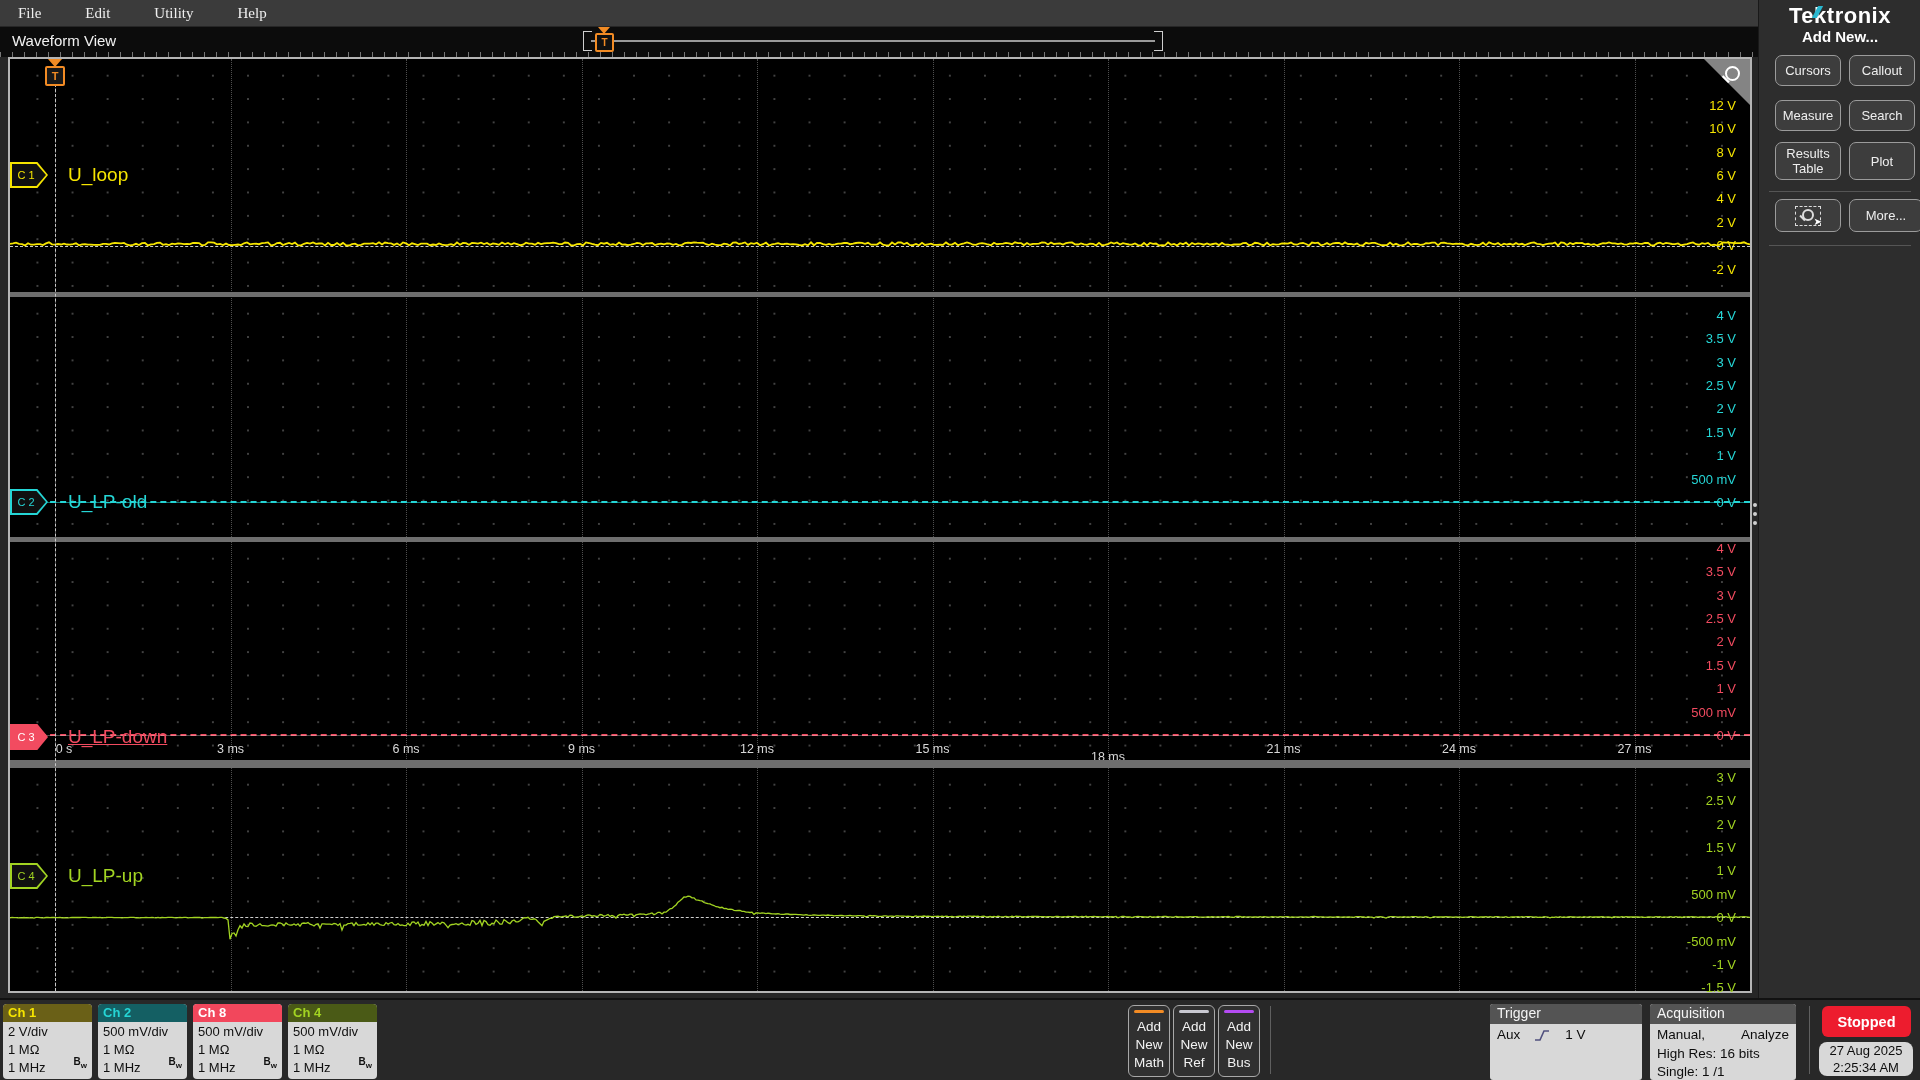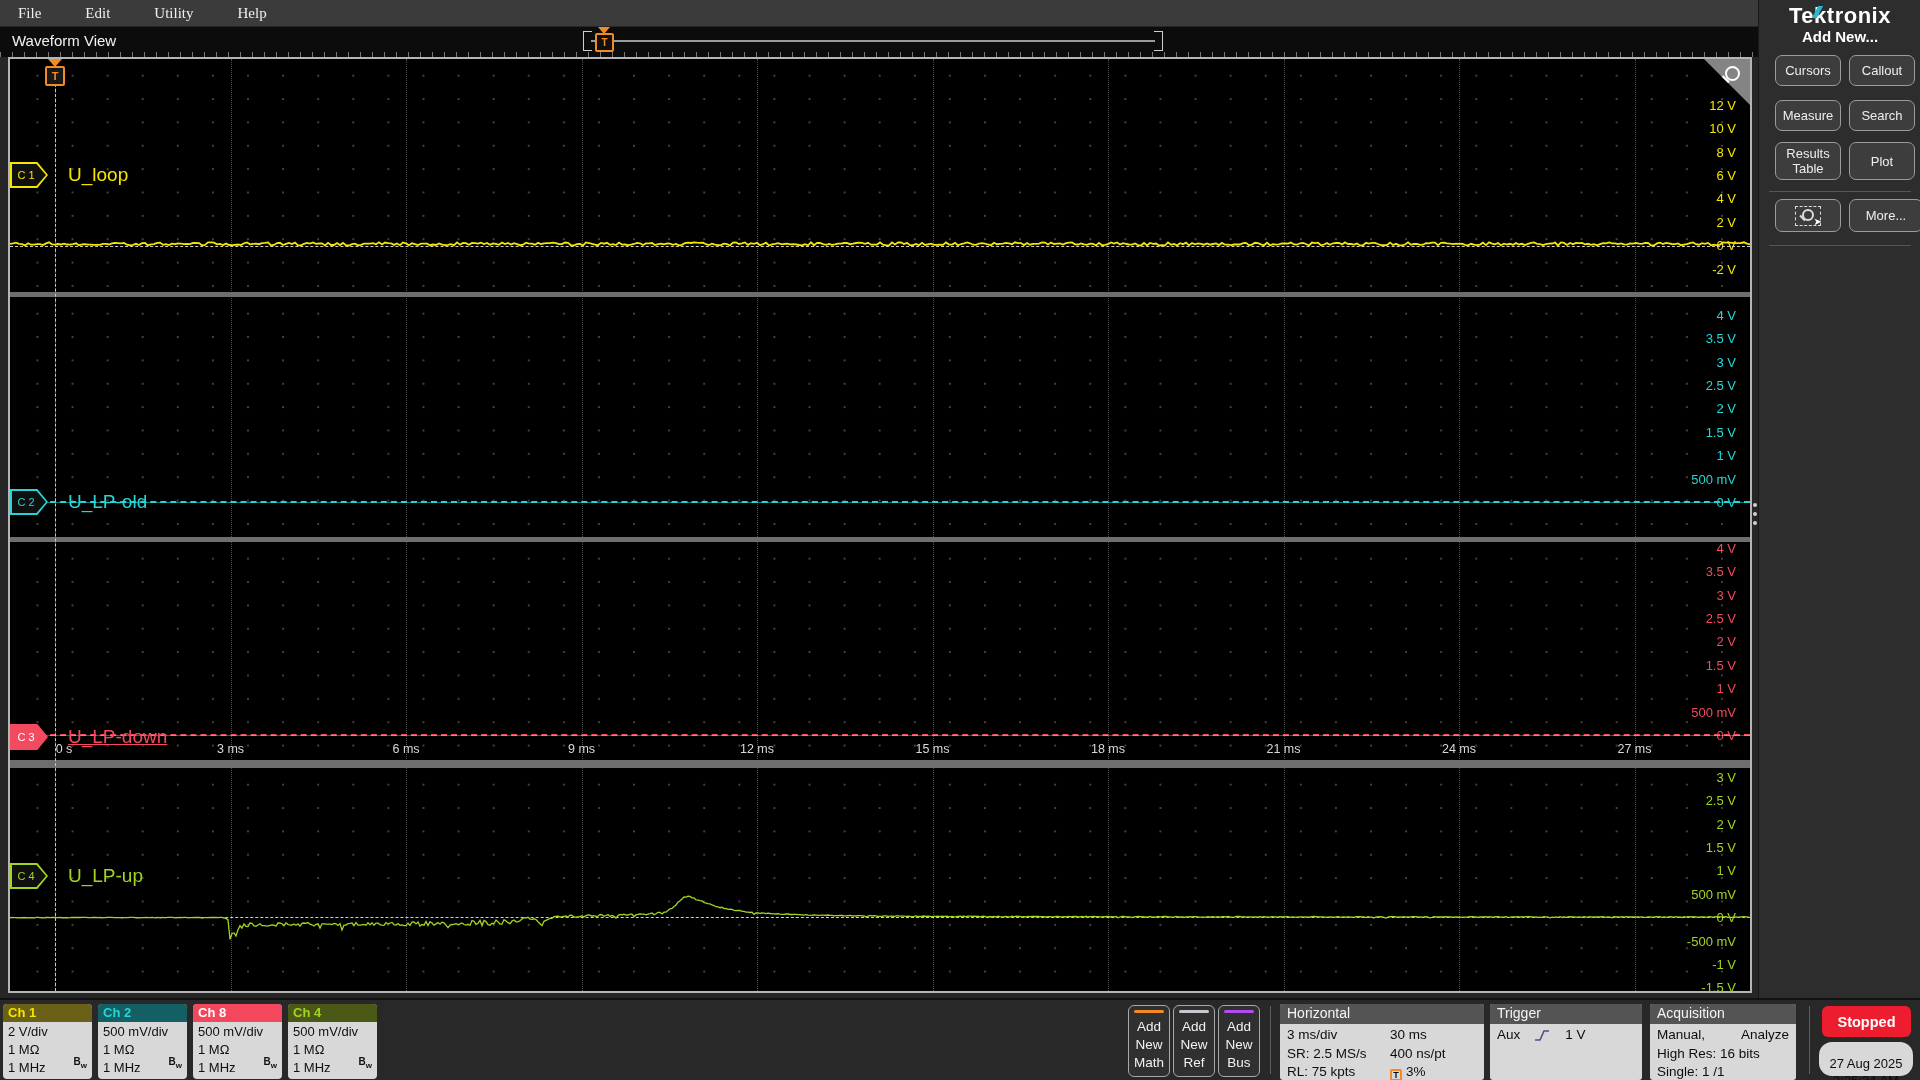--- a/index.html
+++ b/index.html
@@ -87,22 +87,22 @@
   .panel{position:absolute;top:4px;border-radius:3px;overflow:hidden;background:#d8d8d8;}
   .panel .hd{height:20px;background:#545454;color:#f5f5f5;font-size:14px;padding:1px 7px 0;box-sizing:border-box;}
   .panel .bd{padding:2px 7px;font-size:13.5px;color:#0d0d0d;line-height:18.5px;}
   .hrow{display:flex;}
   .hrow .c1{width:103px;}
   .t-ico{display:inline-flex;width:12px;height:12px;border:2px solid #f28b24;border-radius:2px;
          align-items:center;justify-content:center;font-size:9px;font-weight:bold;color:#0d0d0d;
          vertical-align:-2px;margin-right:4px;box-sizing:border-box;}
   .stopped{position:absolute;left:1822px;top:1006px;width:89px;height:31px;background:#ed1c2e;border-radius:6px;
            color:#fff;font-weight:bold;font-size:14.5px;display:flex;align-items:center;justify-content:center;}
-  .datetime{position:absolute;left:1819px;top:1042px;width:94px;height:34px;background:#d8d8d8;border-radius:13px;
-            color:#0d0d0d;font-size:13px;text-align:center;line-height:16.5px;padding-top:14px;box-sizing:border-box;}
+  .datetime{position:absolute;left:1819px;top:1042px;width:94px;height:34px;background:#d8d8d8;border-radius:8px;
+            color:#0d0d0d;font-size:13px;text-align:center;line-height:16.5px;padding-top:1px;box-sizing:border-box;}
 </style>
 </head>
 <body>
 
 <div class="app">
 
   <div class="menubar">
     <span class="mitem">File</span>
     <span class="mitem">Edit</span>
     <span class="mitem">Utility</span>
@@ -181,21 +181,21 @@
       <svg width="1740" height="932" style="position: absolute; left: 0px; top: 0px;">
         <path d="M0 184.9 L3 184.3 L6 183.6 L9 184.9 L12 185.2 L15 186.4 L18 184.2 L21 185.7 L24 185.7 L27 185.1 L30 185.2 L33 186.1 L36 184.4 L39 183.3 L42 185.3 L45 185.6 L48 185.0 L51 185.5 L54 184.6 L57 185.5 L60 185.6 L63 185.1 L66 184.3 L69 186.3 L72 185.4 L75 185.2 L78 185.6 L81 185.6 L84 185.9 L87 185.9 L90 185.9 L93 184.8 L96 184.9 L99 185.5 L102 184.3 L105 184.0 L108 184.2 L111 184.4 L114 183.9 L117 185.7 L120 186.4 L123 185.9 L126 184.8 L129 186.1 L132 184.2 L135 184.0 L138 186.4 L141 185.4 L144 185.1 L147 183.8 L150 183.6 L153 185.8 L156 185.2 L159 186.0 L162 184.6 L165 185.2 L168 184.4 L171 184.7 L174 185.2 L177 184.9 L180 185.2 L183 184.0 L186 183.8 L189 184.1 L192 186.2 L195 185.9 L198 183.4 L201 183.4 L204 183.7 L207 185.3 L210 184.9 L213 186.0 L216 184.6 L219 186.0 L222 186.2 L225 185.8 L228 185.5 L231 186.1 L234 184.3 L237 183.5 L240 185.3 L243 184.9 L246 184.6 L249 185.2 L252 184.2 L255 183.9 L258 183.4 L261 186.4 L264 186.0 L267 184.1 L270 183.8 L273 186.0 L276 184.8 L279 184.0 L282 185.1 L285 183.6 L288 186.3 L291 186.4 L294 184.8 L297 183.9 L300 184.6 L303 183.5 L306 184.8 L309 184.5 L312 184.3 L315 186.4 L318 183.8 L321 186.0 L324 186.0 L327 184.1 L330 186.1 L333 183.9 L336 186.3 L339 186.5 L342 185.1 L345 184.7 L348 186.4 L351 185.9 L354 184.6 L357 184.7 L360 184.6 L363 184.1 L366 185.3 L369 183.3 L372 185.5 L375 183.5 L378 184.2 L381 184.3 L384 185.9 L387 184.5 L390 186.2 L393 183.4 L396 184.4 L399 186.3 L402 184.3 L405 185.1 L408 186.0 L411 184.7 L414 184.6 L417 184.6 L420 186.2 L423 185.5 L426 186.0 L429 184.4 L432 185.6 L435 186.2 L438 185.8 L441 185.1 L444 186.2 L447 183.4 L450 185.7 L453 183.9 L456 184.1 L459 185.8 L462 184.0 L465 184.2 L468 184.6 L471 183.7 L474 185.0 L477 183.9 L480 185.8 L483 184.5 L486 184.9 L489 185.8 L492 183.6 L495 185.1 L498 184.0 L501 185.6 L504 184.1 L507 185.1 L510 186.2 L513 185.7 L516 183.7 L519 184.6 L522 184.7 L525 185.7 L528 183.8 L531 185.1 L534 184.3 L537 184.2 L540 184.2 L543 183.6 L546 184.2 L549 185.1 L552 185.1 L555 183.5 L558 183.8 L561 186.3 L564 186.3 L567 185.2 L570 185.0 L573 186.4 L576 183.4 L579 184.0 L582 184.9 L585 185.7 L588 186.2 L591 183.9 L594 184.7 L597 183.8 L600 185.8 L603 185.2 L606 186.0 L609 183.6 L612 185.6 L615 185.5 L618 186.1 L621 185.7 L624 185.0 L627 183.9 L630 184.3 L633 186.0 L636 184.4 L639 184.4 L642 184.0 L645 186.0 L648 185.1 L651 184.7 L654 185.4 L657 184.3 L660 184.6 L663 185.8 L666 184.9 L669 186.4 L672 185.8 L675 184.0 L678 183.6 L681 184.0 L684 183.4 L687 183.7 L690 183.9 L693 183.6 L696 185.2 L699 186.0 L702 184.7 L705 185.7 L708 186.2 L711 186.1 L714 184.6 L717 185.2 L720 186.5 L723 183.6 L726 183.5 L729 185.0 L732 184.3 L735 183.4 L738 185.9 L741 184.2 L744 184.9 L747 183.7 L750 186.3 L753 185.2 L756 183.6 L759 186.5 L762 185.3 L765 184.8 L768 184.2 L771 185.2 L774 185.0 L777 184.7 L780 185.3 L783 185.2 L786 185.4 L789 186.0 L792 186.4 L795 185.1 L798 186.3 L801 183.3 L804 186.2 L807 183.9 L810 184.0 L813 185.1 L816 185.8 L819 185.0 L822 185.8 L825 185.3 L828 184.6 L831 184.6 L834 184.0 L837 183.9 L840 185.2 L843 184.7 L846 184.0 L849 183.7 L852 183.9 L855 184.8 L858 183.8 L861 185.7 L864 185.6 L867 185.5 L870 183.4 L873 185.7 L876 186.4 L879 186.4 L882 183.5 L885 185.5 L888 183.5 L891 183.5 L894 185.1 L897 183.8 L900 186.2 L903 186.2 L906 185.0 L909 186.3 L912 183.8 L915 186.0 L918 185.3 L921 184.7 L924 185.9 L927 185.9 L930 185.6 L933 185.9 L936 183.4 L939 185.5 L942 185.6 L945 183.9 L948 186.3 L951 185.0 L954 184.4 L957 183.5 L960 184.3 L963 185.7 L966 185.9 L969 184.5 L972 184.1 L975 184.7 L978 185.5 L981 186.2 L984 183.8 L987 185.2 L990 184.8 L993 184.7 L996 183.9 L999 184.4 L1002 185.2 L1005 183.3 L1008 184.2 L1011 184.1 L1014 186.1 L1017 184.0 L1020 185.7 L1023 184.8 L1026 184.8 L1029 184.7 L1032 183.5 L1035 183.6 L1038 185.4 L1041 183.5 L1044 185.0 L1047 184.7 L1050 184.4 L1053 185.6 L1056 184.2 L1059 183.6 L1062 183.5 L1065 185.3 L1068 185.5 L1071 184.5 L1074 185.4 L1077 185.8 L1080 184.6 L1083 184.8 L1086 186.4 L1089 183.9 L1092 186.2 L1095 185.8 L1098 185.2 L1101 183.5 L1104 184.6 L1107 183.5 L1110 185.5 L1113 184.2 L1116 184.8 L1119 185.5 L1122 185.7 L1125 184.5 L1128 186.1 L1131 186.5 L1134 184.0 L1137 186.4 L1140 184.0 L1143 184.8 L1146 184.5 L1149 186.5 L1152 186.1 L1155 186.3 L1158 183.4 L1161 185.8 L1164 185.0 L1167 186.4 L1170 184.2 L1173 185.2 L1176 183.6 L1179 186.4 L1182 184.0 L1185 185.3 L1188 184.4 L1191 184.9 L1194 185.7 L1197 184.5 L1200 185.7 L1203 185.0 L1206 184.4 L1209 186.1 L1212 183.9 L1215 185.7 L1218 185.7 L1221 186.1 L1224 185.5 L1227 185.4 L1230 185.5 L1233 184.2 L1236 183.9 L1239 186.2 L1242 185.6 L1245 183.8 L1248 184.1 L1251 185.3 L1254 186.3 L1257 183.7 L1260 186.3 L1263 185.1 L1266 185.6 L1269 185.3 L1272 184.5 L1275 184.4 L1278 184.7 L1281 183.6 L1284 185.4 L1287 185.7 L1290 184.3 L1293 184.0 L1296 185.0 L1299 186.5 L1302 183.5 L1305 184.2 L1308 183.7 L1311 186.3 L1314 185.5 L1317 184.1 L1320 185.7 L1323 184.3 L1326 184.0 L1329 184.0 L1332 185.4 L1335 183.4 L1338 185.0 L1341 184.9 L1344 185.6 L1347 184.6 L1350 186.4 L1353 186.3 L1356 183.8 L1359 184.6 L1362 183.9 L1365 183.8 L1368 185.0 L1371 186.1 L1374 186.1 L1377 186.0 L1380 183.6 L1383 186.0 L1386 184.8 L1389 186.1 L1392 186.3 L1395 185.5 L1398 183.3 L1401 185.8 L1404 184.8 L1407 185.0 L1410 185.8 L1413 185.7 L1416 184.2 L1419 184.3 L1422 183.6 L1425 183.6 L1428 186.1 L1431 183.8 L1434 183.6 L1437 184.3 L1440 184.6 L1443 185.2 L1446 184.6 L1449 184.8 L1452 184.7 L1455 185.9 L1458 186.3 L1461 184.8 L1464 185.6 L1467 186.1 L1470 185.6 L1473 183.7 L1476 186.1 L1479 183.4 L1482 184.7 L1485 185.4 L1488 184.0 L1491 186.2 L1494 184.7 L1497 185.5 L1500 184.8 L1503 185.8 L1506 184.1 L1509 185.5 L1512 184.8 L1515 186.1 L1518 184.9 L1521 183.8 L1524 183.4 L1527 184.9 L1530 185.1 L1533 186.0 L1536 185.2 L1539 184.7 L1542 184.5 L1545 183.5 L1548 186.4 L1551 183.4 L1554 183.9 L1557 186.0 L1560 184.0 L1563 185.2 L1566 183.9 L1569 184.2 L1572 184.0 L1575 185.3 L1578 184.8 L1581 185.9 L1584 185.2 L1587 186.3 L1590 185.1 L1593 184.1 L1596 184.4 L1599 183.4 L1602 184.3 L1605 184.3 L1608 185.1 L1611 184.4 L1614 185.3 L1617 185.6 L1620 184.5 L1623 184.6 L1626 183.9 L1629 184.6 L1632 184.8 L1635 184.0 L1638 183.9 L1641 186.3 L1644 186.4 L1647 184.4 L1650 183.7 L1653 185.0 L1656 183.9 L1659 184.4 L1662 185.0 L1665 185.1 L1668 184.4 L1671 186.2 L1674 185.7 L1677 185.2 L1680 184.2 L1683 183.4 L1686 185.2 L1689 185.7 L1692 184.2 L1695 184.9 L1698 183.9 L1701 186.3 L1704 185.7 L1707 186.3 L1710 185.6 L1713 183.4 L1716 183.6 L1719 183.7 L1722 183.9 L1725 184.2 L1728 184.1 L1731 184.0 L1734 183.3 L1737 184.6 L1740 185.4 " fill="none" stroke="#f6e500" stroke-width="1.8"></path>
         <path d="M0 858.8 L2 858.3 L4 858.6 L6 858.7 L8 858.8 L10 858.6 L12 858.8 L14 858.5 L16 858.8 L18 858.7 L20 858.8 L22 858.6 L24 859.1 L26 858.4 L28 858.4 L30 858.6 L32 858.8 L34 858.8 L36 858.5 L38 858.5 L40 858.6 L42 858.5 L44 858.4 L46 858.6 L48 858.7 L50 858.4 L52 858.8 L54 858.7 L56 858.8 L58 858.8 L60 858.7 L62 858.4 L64 858.5 L66 858.5 L68 858.3 L70 858.5 L72 858.4 L74 858.4 L76 858.4 L78 858.7 L80 858.6 L82 858.5 L84 858.3 L86 858.5 L88 858.7 L90 858.4 L92 858.8 L94 858.6 L96 858.5 L98 858.3 L100 858.3 L102 858.3 L104 858.6 L106 858.7 L108 858.7 L110 858.7 L112 858.8 L114 858.7 L116 858.7 L118 858.7 L120 858.3 L122 858.3 L124 858.4 L126 858.8 L128 858.7 L130 858.9 L132 858.7 L134 858.6 L136 858.4 L138 858.6 L140 858.6 L142 858.5 L144 858.7 L146 858.8 L148 858.4 L150 858.8 L152 858.5 L154 858.6 L156 858.7 L158 858.4 L160 858.3 L162 858.4 L164 858.6 L166 858.8 L168 858.7 L170 858.5 L172 858.6 L174 858.3 L176 858.4 L178 858.8 L180 858.7 L182 858.6 L184 858.5 L186 858.5 L188 858.3 L190 858.5 L192 859.1 L194 858.6 L196 858.6 L198 858.6 L200 858.5 L202 858.5 L204 858.5 L206 858.3 L208 858.6 L210 858.3 L212 858.4 L214 859.0 L216 859.4 L218 860.9 L220 880.3 L222 874.5 L224 873.9 L226 876.9 L228 870.7 L230 866.7 L232 869.0 L234 865.0 L236 867.3 L238 867.6 L240 864.0 L242 864.3 L244 866.9 L246 867.4 L248 866.0 L250 864.8 L252 866.7 L254 866.7 L256 866.9 L258 867.1 L260 866.3 L262 865.9 L264 866.1 L266 867.2 L268 864.0 L270 863.9 L272 864.7 L274 866.7 L276 863.9 L278 865.5 L280 866.1 L282 866.0 L284 865.0 L286 866.3 L288 864.8 L290 867.2 L292 864.4 L294 864.0 L296 864.3 L298 863.6 L300 865.2 L302 865.8 L304 867.0 L306 865.3 L308 864.8 L310 869.1 L312 864.8 L314 864.8 L316 865.2 L318 865.1 L320 865.1 L322 865.6 L324 864.5 L326 864.8 L328 866.4 L330 864.6 L332 871.1 L334 866.1 L336 866.1 L338 864.6 L340 864.3 L342 863.9 L344 866.7 L346 863.6 L348 866.2 L350 866.2 L352 865.8 L354 865.4 L356 866.3 L358 863.7 L360 865.9 L362 863.7 L364 866.3 L366 864.1 L368 864.2 L370 865.6 L372 866.1 L374 866.4 L376 863.6 L378 865.1 L380 864.0 L382 863.4 L384 865.6 L386 866.0 L388 864.5 L390 866.3 L392 866.0 L394 866.6 L396 866.7 L398 864.2 L400 866.5 L402 863.1 L404 862.9 L406 864.9 L408 863.0 L410 867.1 L412 865.5 L414 866.3 L416 862.5 L418 866.5 L420 862.7 L422 864.0 L424 866.2 L426 864.9 L428 863.6 L430 865.2 L432 863.2 L434 863.8 L436 866.1 L438 868.6 L440 866.0 L442 865.5 L444 865.3 L446 864.6 L448 865.6 L450 864.9 L452 863.9 L454 865.5 L456 866.1 L458 865.3 L460 866.4 L462 861.5 L464 862.3 L466 865.4 L468 864.2 L470 861.3 L472 866.6 L474 861.5 L476 862.6 L478 865.7 L480 866.3 L482 864.3 L484 864.7 L486 861.0 L488 862.9 L490 865.1 L492 865.2 L494 860.6 L496 861.9 L498 863.7 L500 864.7 L502 862.0 L504 861.0 L506 862.8 L508 862.9 L510 861.8 L512 860.0 L514 858.7 L516 858.8 L518 858.3 L520 860.1 L522 860.3 L524 859.8 L526 860.5 L528 862.7 L530 864.7 L532 866.7 L534 862.3 L536 861.3 L538 860.3 L540 859.3 L542 859.3 L544 857.7 L546 857.3 L548 857.1 L550 857.8 L552 857.7 L554 857.3 L556 857.0 L558 858.0 L560 856.1 L562 856.4 L564 858.0 L566 858.2 L568 858.0 L570 857.3 L572 856.9 L574 857.8 L576 856.7 L578 856.0 L580 856.2 L582 857.2 L584 856.6 L586 857.3 L588 857.2 L590 855.5 L592 855.9 L594 857.2 L596 856.5 L598 855.6 L600 857.4 L602 856.4 L604 857.4 L606 859.1 L608 856.6 L610 855.4 L612 855.9 L614 855.2 L616 856.0 L618 856.1 L620 855.1 L622 855.2 L624 857.5 L626 855.9 L628 855.3 L630 855.0 L632 855.1 L634 855.2 L636 855.8 L638 855.2 L640 854.6 L642 853.9 L644 855.7 L646 854.8 L648 853.3 L650 853.4 L652 855.0 L654 853.2 L656 853.2 L658 851.5 L660 849.8 L662 849.4 L664 847.5 L666 846.0 L668 843.2 L670 841.7 L672 839.9 L674 838.0 L676 838.1 L678 837.2 L680 837.4 L682 838.8 L684 838.9 L686 840.9 L688 841.2 L690 841.7 L692 841.9 L694 843.5 L696 844.1 L698 844.7 L700 844.9 L702 846.0 L704 846.5 L706 847.7 L708 847.8 L710 848.7 L712 848.3 L714 849.6 L716 849.4 L718 850.3 L720 850.1 L722 850.3 L724 851.4 L726 851.7 L728 851.3 L730 851.5 L732 852.3 L734 852.4 L736 853.1 L738 853.2 L740 853.5 L742 853.2 L744 855.4 L746 854.0 L748 853.9 L750 854.3 L752 853.8 L754 854.1 L756 854.7 L758 854.2 L760 854.5 L762 854.8 L764 854.8 L766 855.0 L768 854.7 L770 855.1 L772 855.4 L774 855.4 L776 855.0 L778 855.0 L780 855.5 L782 855.5 L784 855.3 L786 855.3 L788 855.6 L790 855.7 L792 855.8 L794 856.2 L796 855.6 L798 856.2 L800 856.3 L802 856.2 L804 856.0 L806 856.1 L808 856.3 L810 856.4 L812 856.1 L814 856.1 L816 856.5 L818 856.0 L820 856.4 L822 856.4 L824 856.9 L826 856.7 L828 856.6 L830 856.3 L832 856.5 L834 856.9 L836 856.9 L838 856.6 L840 856.4 L842 856.9 L844 856.9 L846 857.0 L848 856.6 L850 856.7 L852 856.9 L854 857.0 L856 857.8 L858 857.2 L860 856.5 L862 856.9 L864 856.7 L866 856.9 L868 857.3 L870 857.3 L872 857.3 L874 856.8 L876 856.8 L878 857.4 L880 857.1 L882 857.2 L884 857.5 L886 856.9 L888 856.9 L890 857.1 L892 857.2 L894 857.1 L896 857.3 L898 857.1 L900 857.3 L902 857.6 L904 857.4 L906 856.9 L908 857.5 L910 857.5 L912 857.4 L914 857.0 L916 857.4 L918 857.1 L920 857.3 L922 857.6 L924 857.4 L926 857.3 L928 857.1 L930 857.7 L932 857.2 L934 857.7 L936 857.1 L938 857.4 L940 857.6 L942 857.5 L944 857.8 L946 857.7 L948 857.3 L950 857.1 L952 857.7 L954 857.2 L956 857.6 L958 857.2 L960 857.2 L962 857.3 L964 857.2 L966 857.3 L968 857.2 L970 857.8 L972 857.4 L974 857.2 L976 857.8 L978 857.8 L980 857.5 L982 857.9 L984 857.4 L986 857.9 L988 857.2 L990 857.6 L992 857.8 L994 857.7 L996 857.3 L998 857.9 L1000 857.9 L1002 857.3 L1004 857.9 L1006 857.2 L1008 857.4 L1010 857.3 L1012 857.9 L1014 857.6 L1016 857.8 L1018 857.4 L1020 857.7 L1022 857.5 L1024 857.3 L1026 857.5 L1028 857.5 L1030 857.6 L1032 857.7 L1034 857.6 L1036 858.0 L1038 857.6 L1040 857.7 L1042 857.8 L1044 857.9 L1046 857.5 L1048 857.5 L1050 857.9 L1052 857.9 L1054 857.6 L1056 857.8 L1058 857.5 L1060 857.7 L1062 857.7 L1064 857.5 L1066 857.4 L1068 857.8 L1070 857.9 L1072 857.3 L1074 857.8 L1076 857.3 L1078 858.0 L1080 857.7 L1082 857.6 L1084 857.5 L1086 857.7 L1088 857.6 L1090 857.9 L1092 857.8 L1094 857.7 L1096 857.7 L1098 857.5 L1100 858.0 L1102 857.6 L1104 857.8 L1106 857.4 L1108 858.7 L1110 858.0 L1112 857.4 L1114 857.5 L1116 857.8 L1118 858.0 L1120 857.9 L1122 858.5 L1124 857.8 L1126 857.6 L1128 857.5 L1130 857.7 L1132 857.7 L1134 858.0 L1136 857.9 L1138 858.1 L1140 857.5 L1142 858.1 L1144 857.9 L1146 858.1 L1148 857.5 L1150 857.8 L1152 857.7 L1154 857.5 L1156 857.5 L1158 857.8 L1160 857.9 L1162 858.2 L1164 858.2 L1166 857.5 L1168 858.0 L1170 858.0 L1172 858.0 L1174 858.2 L1176 858.0 L1178 858.0 L1180 857.6 L1182 857.9 L1184 857.6 L1186 857.6 L1188 858.0 L1190 858.1 L1192 858.2 L1194 858.2 L1196 858.2 L1198 857.6 L1200 858.2 L1202 857.6 L1204 857.8 L1206 858.1 L1208 857.6 L1210 858.1 L1212 857.6 L1214 857.7 L1216 857.8 L1218 857.5 L1220 858.0 L1222 858.1 L1224 858.3 L1226 857.5 L1228 857.5 L1230 857.5 L1232 858.2 L1234 857.7 L1236 858.2 L1238 857.8 L1240 857.9 L1242 858.1 L1244 857.9 L1246 858.0 L1248 858.1 L1250 857.7 L1252 858.1 L1254 857.7 L1256 857.8 L1258 858.2 L1260 858.2 L1262 857.7 L1264 857.8 L1266 857.9 L1268 858.2 L1270 857.6 L1272 857.9 L1274 857.8 L1276 857.6 L1278 857.6 L1280 858.3 L1282 857.9 L1284 858.1 L1286 858.1 L1288 858.1 L1290 857.8 L1292 857.9 L1294 858.1 L1296 857.9 L1298 858.1 L1300 858.0 L1302 857.6 L1304 857.5 L1306 857.6 L1308 858.0 L1310 857.9 L1312 857.8 L1314 858.0 L1316 858.1 L1318 858.2 L1320 857.9 L1322 858.2 L1324 858.1 L1326 858.0 L1328 857.6 L1330 858.2 L1332 858.2 L1334 857.9 L1336 858.1 L1338 857.8 L1340 858.0 L1342 858.1 L1344 858.3 L1346 857.6 L1348 857.7 L1350 857.7 L1352 858.0 L1354 857.9 L1356 858.5 L1358 857.6 L1360 858.1 L1362 858.1 L1364 859.1 L1366 857.8 L1368 857.9 L1370 857.6 L1372 857.9 L1374 858.3 L1376 859.1 L1378 858.2 L1380 857.6 L1382 857.7 L1384 857.7 L1386 857.8 L1388 858.2 L1390 858.0 L1392 858.1 L1394 857.7 L1396 858.2 L1398 857.9 L1400 858.1 L1402 857.7 L1404 857.6 L1406 857.6 L1408 858.2 L1410 858.0 L1412 858.1 L1414 857.9 L1416 857.6 L1418 858.2 L1420 858.8 L1422 858.3 L1424 857.6 L1426 857.8 L1428 858.0 L1430 857.9 L1432 858.0 L1434 858.0 L1436 857.7 L1438 857.8 L1440 858.0 L1442 858.2 L1444 858.2 L1446 857.8 L1448 858.1 L1450 857.9 L1452 858.3 L1454 858.2 L1456 858.2 L1458 858.0 L1460 857.7 L1462 857.6 L1464 858.0 L1466 857.8 L1468 858.3 L1470 858.0 L1472 857.8 L1474 858.0 L1476 857.7 L1478 858.1 L1480 857.6 L1482 858.2 L1484 858.0 L1486 857.7 L1488 857.6 L1490 858.1 L1492 858.2 L1494 858.2 L1496 857.7 L1498 858.3 L1500 858.1 L1502 857.8 L1504 858.0 L1506 857.9 L1508 857.7 L1510 858.2 L1512 857.7 L1514 858.2 L1516 857.6 L1518 857.6 L1520 857.7 L1522 857.8 L1524 858.1 L1526 857.8 L1528 858.3 L1530 858.1 L1532 858.3 L1534 857.7 L1536 857.9 L1538 858.2 L1540 858.8 L1542 858.2 L1544 858.3 L1546 857.8 L1548 858.3 L1550 857.7 L1552 858.3 L1554 857.9 L1556 858.3 L1558 858.0 L1560 857.7 L1562 858.0 L1564 857.8 L1566 858.1 L1568 858.1 L1570 857.8 L1572 858.3 L1574 857.7 L1576 858.1 L1578 858.2 L1580 857.7 L1582 858.1 L1584 857.9 L1586 858.0 L1588 857.9 L1590 858.0 L1592 857.7 L1594 858.0 L1596 858.2 L1598 857.8 L1600 858.1 L1602 858.7 L1604 857.7 L1606 858.0 L1608 858.0 L1610 858.2 L1612 857.7 L1614 858.1 L1616 857.6 L1618 858.0 L1620 858.0 L1622 858.0 L1624 857.8 L1626 858.0 L1628 857.9 L1630 858.1 L1632 858.0 L1634 858.3 L1636 858.4 L1638 857.9 L1640 858.0 L1642 858.1 L1644 858.2 L1646 857.7 L1648 858.0 L1650 857.7 L1652 858.3 L1654 857.9 L1656 858.1 L1658 858.1 L1660 857.7 L1662 858.0 L1664 858.2 L1666 857.7 L1668 858.1 L1670 858.0 L1672 858.5 L1674 857.7 L1676 858.1 L1678 857.7 L1680 857.8 L1682 857.6 L1684 858.0 L1686 857.9 L1688 858.4 L1690 857.9 L1692 858.0 L1694 858.0 L1696 858.2 L1698 858.0 L1700 857.7 L1702 858.1 L1704 858.1 L1706 857.7 L1708 858.0 L1710 857.8 L1712 857.9 L1714 857.9 L1716 857.7 L1718 858.4 L1720 858.3 L1722 858.4 L1724 858.1 L1726 857.9 L1728 858.3 L1730 857.8 L1732 857.9 L1734 857.7 L1736 857.8 L1738 858.1 L1740 858.4 " fill="none" stroke="#a2d422" stroke-width="1.3"></path>
       </svg>
       <div class="timelab" style="left: 54px;">0 s</div>
       <div class="timelab" style="left: 220.5px;">3 ms</div>
       <div class="timelab" style="left: 396px;">6 ms</div>
       <div class="timelab" style="left: 571.5px;">9 ms</div>
       <div class="timelab" style="left: 747px;">12 ms</div>
       <div class="timelab" style="left: 922.5px;">15 ms</div>
-      <div class="timelab" style="left: 1098px;">18 ms</div>
+      <div class="timelab" style="left: 1098px; margin-top: 8px;">18 ms</div>
       <div class="timelab" style="left: 1273.5px;">21 ms</div>
       <div class="timelab" style="left: 1449px;">24 ms</div>
       <div class="timelab" style="left: 1624.5px;">27 ms</div>
       <div class="divider" style="top: 233px; height: 5px;"></div>
       <div class="divider" style="top: 478px; height: 5px;"></div>
       <div class="divider" style="top: 701px; height: 8px;"></div>
       <div class="trigline" style="left: 45px;"></div>
       <div class="trigtri" style="left: 38px; top: 0px;"></div>
       <div class="trigflag" style="left: 35px; top: 7px;">T</div>
       <div class="chtag" style="top: 103px;">
@@ -306,37 +306,20 @@
     </div>
     <div class="addbtn" style="left:1218px;">
       <span class="stripe" id="st2" style="background: rgb(180, 75, 242);"></span>
       <div>Add</div>
         <div>New</div>
         <div>Bus</div>
     </div>
 
     <div class="vdiv" style="left:1270px;"></div>
 
-    <div class="panel" style="left:1280px;width:204px;height:76px;">
-      <div class="hd">Horizontal</div>
-      <div class="bd">
-        <div class="hrow">
-            <span class="c1">3 ms/div</span>
-            <span>30 ms</span>
-          </div>
-        <div class="hrow">
-            <span class="c1">SR: 2.5 MS/s</span>
-            <span>400 ns/pt</span>
-          </div>
-        <div class="hrow">
-            <span class="c1">RL: 75 kpts</span>
-            <span><span class="t-ico">T</span><span>3%</span></span>
-          </div>
-      </div>
-    </div>
 
     <div class="panel" style="left:1490px;width:152px;height:76px;">
       <div class="hd">Trigger</div>
       <div class="bd">
         <div class="hrow" style="align-items:center;gap:14px;">
           <span>Aux</span>
           <svg width="17" height="14">
               <path d="M1 12 H6 L10 3 H15" fill="none" stroke="#50507e" stroke-width="1.6"></path>
             </svg>
           <span>1 V</span>

